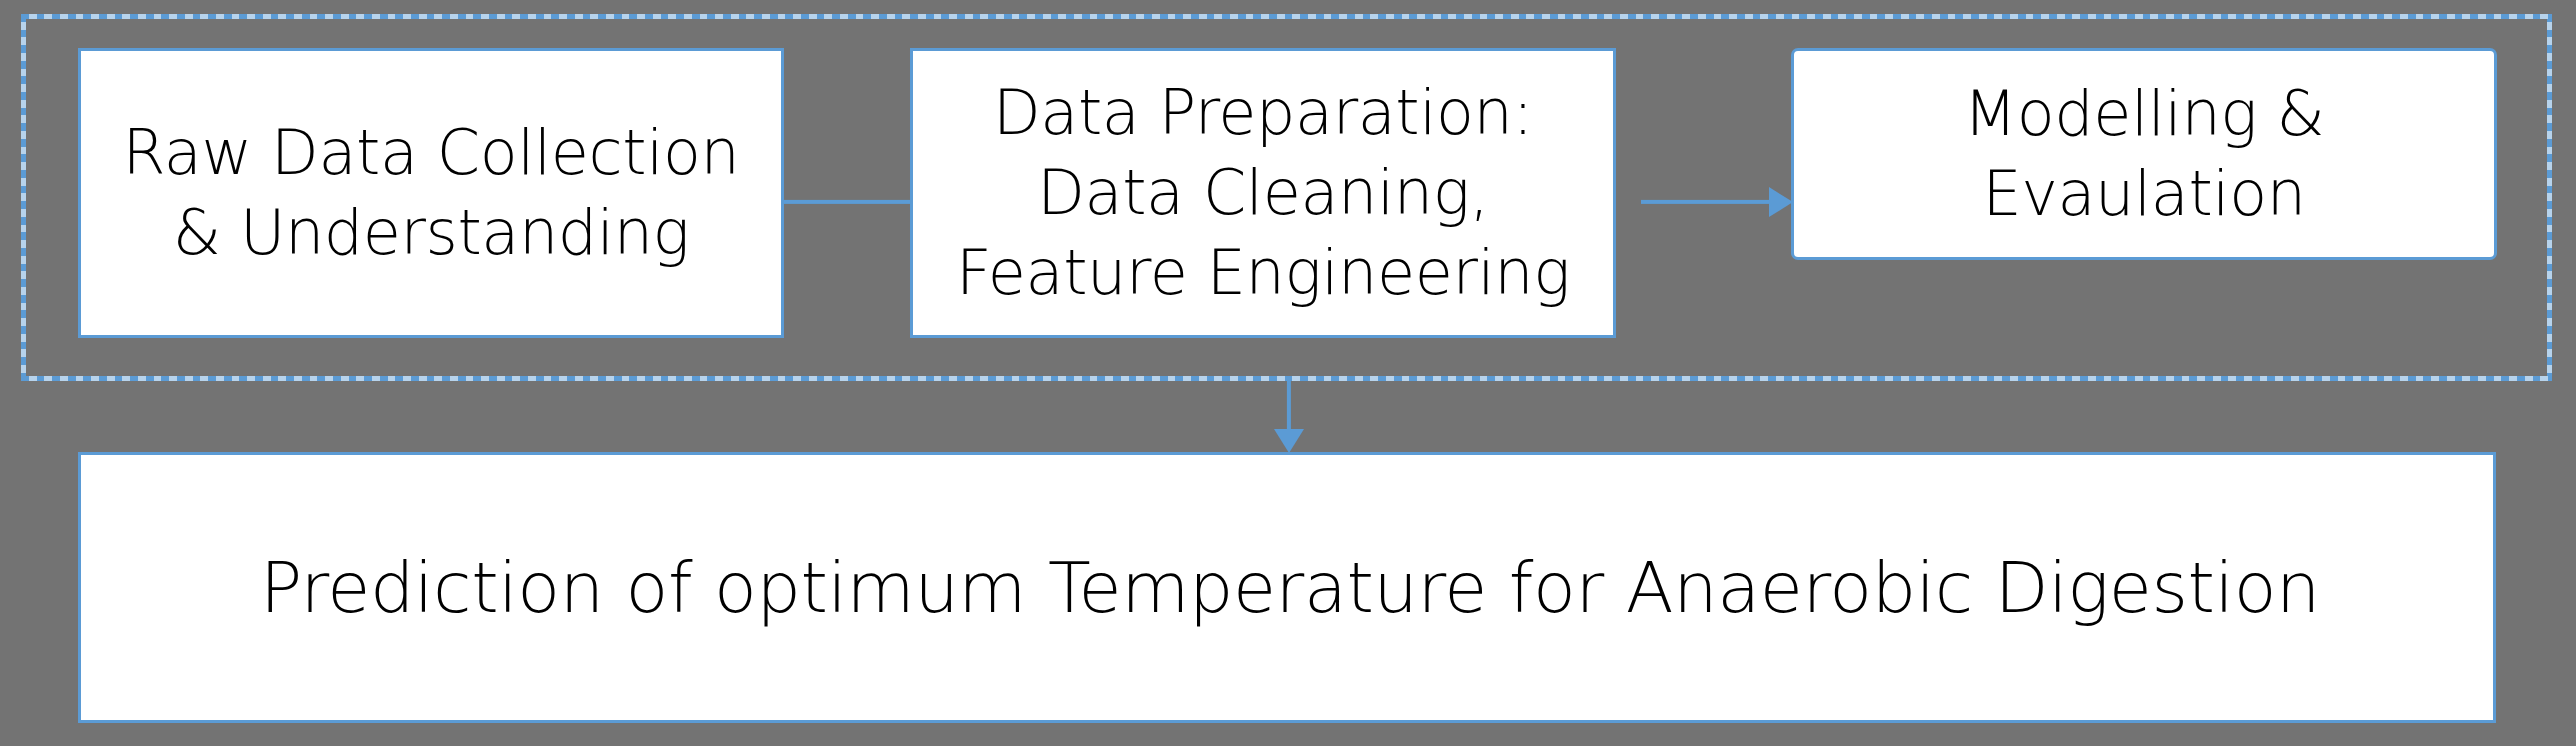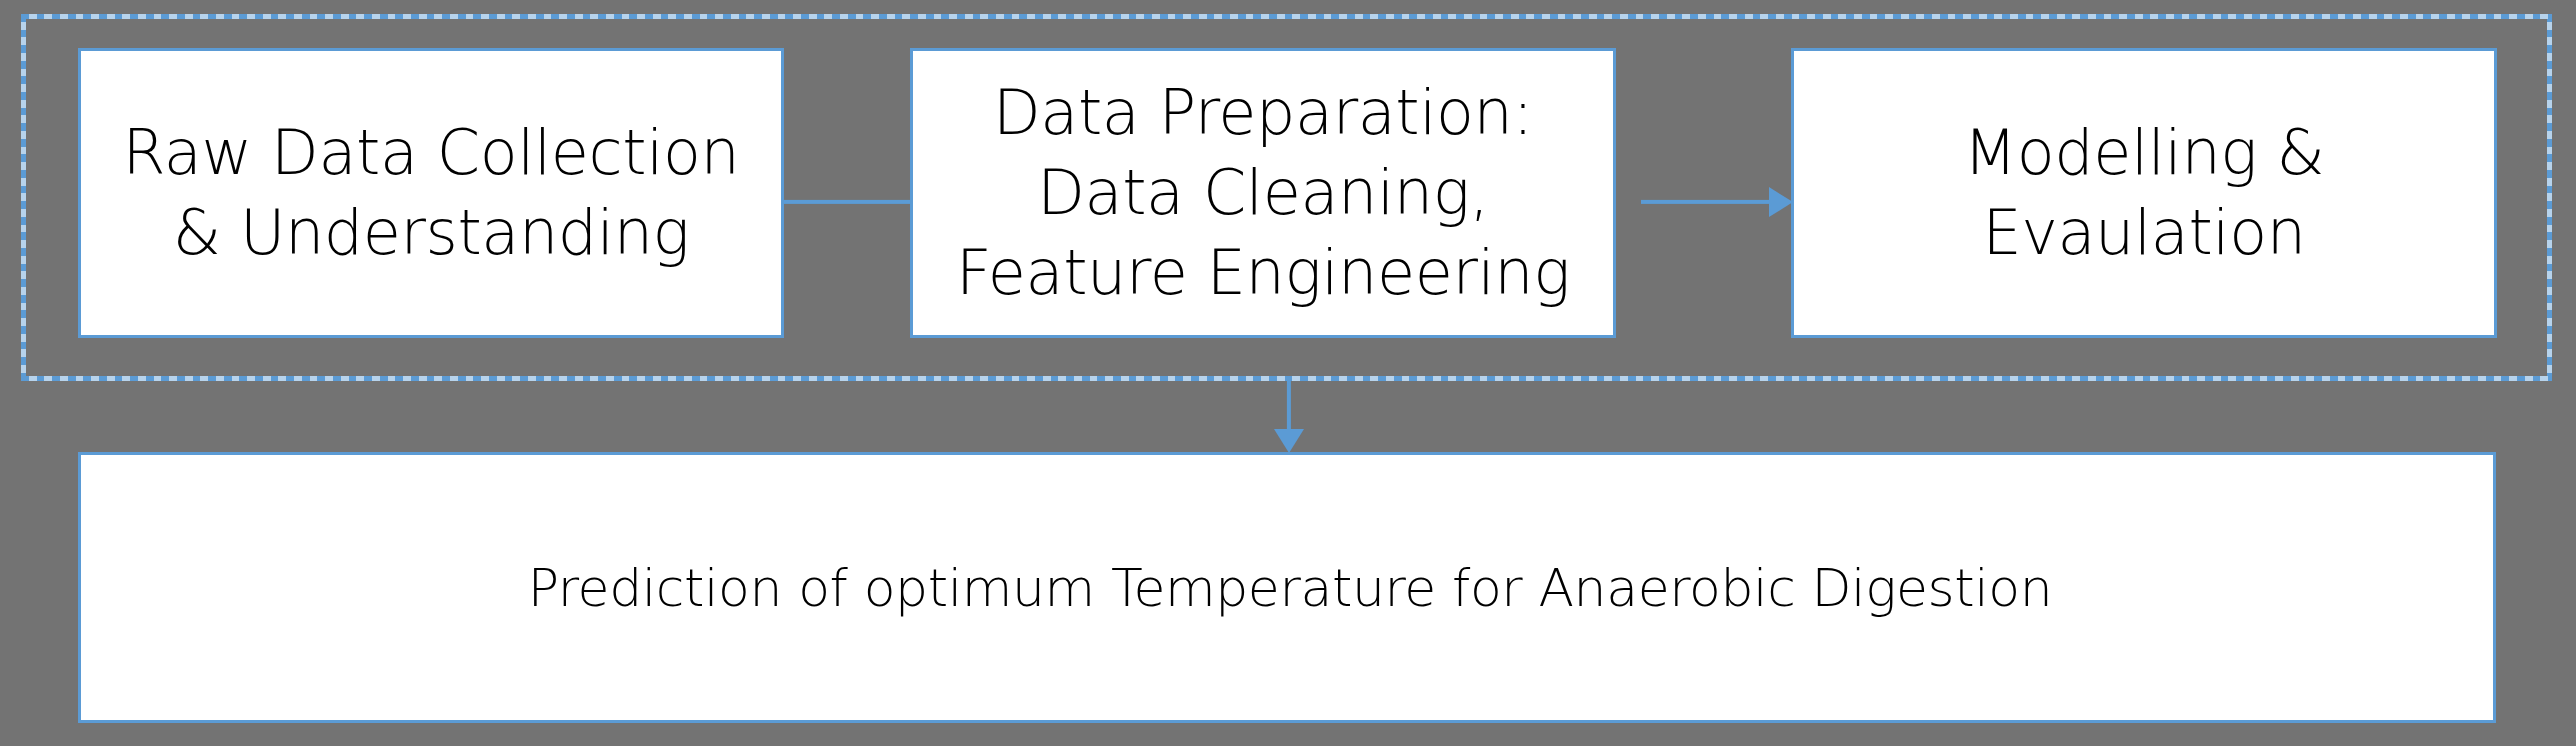--- a/index.html
+++ b/index.html
@@ -67,30 +67,30 @@
     font-size: 62px;
     line-height: 80px;
     font-weight: 300;
     letter-spacing: -0.4px;
     white-space: pre-line;
     padding: 0 7px;
   }
 
   #node-raw-data      { left: 78px;  top: 48px;  width: 706px;  height: 290px; }
   #node-data-prep     { left: 910px; top: 48px;  width: 706px;  height: 290px; }
-  #node-modelling     { left: 1791px; top: 48px;  width: 706px;  height: 290px; }
+  #node-modelling     { left: 1791px; top: 48px;  width: 706px;  height: 212px; border-radius: 7px; }
 
   #node-prediction {
     left: 78px;
     top: 452px;
     width: 2418px;
     height: 271px;
   }
   #node-prediction .node-text {
-    font-size: 52px;
+    font-size: 70px;
     line-height: 78px;
     margin-left: 6px;
   }
 
   
   .connector {
     position: absolute;
   }
 
   .connector .line-h {

